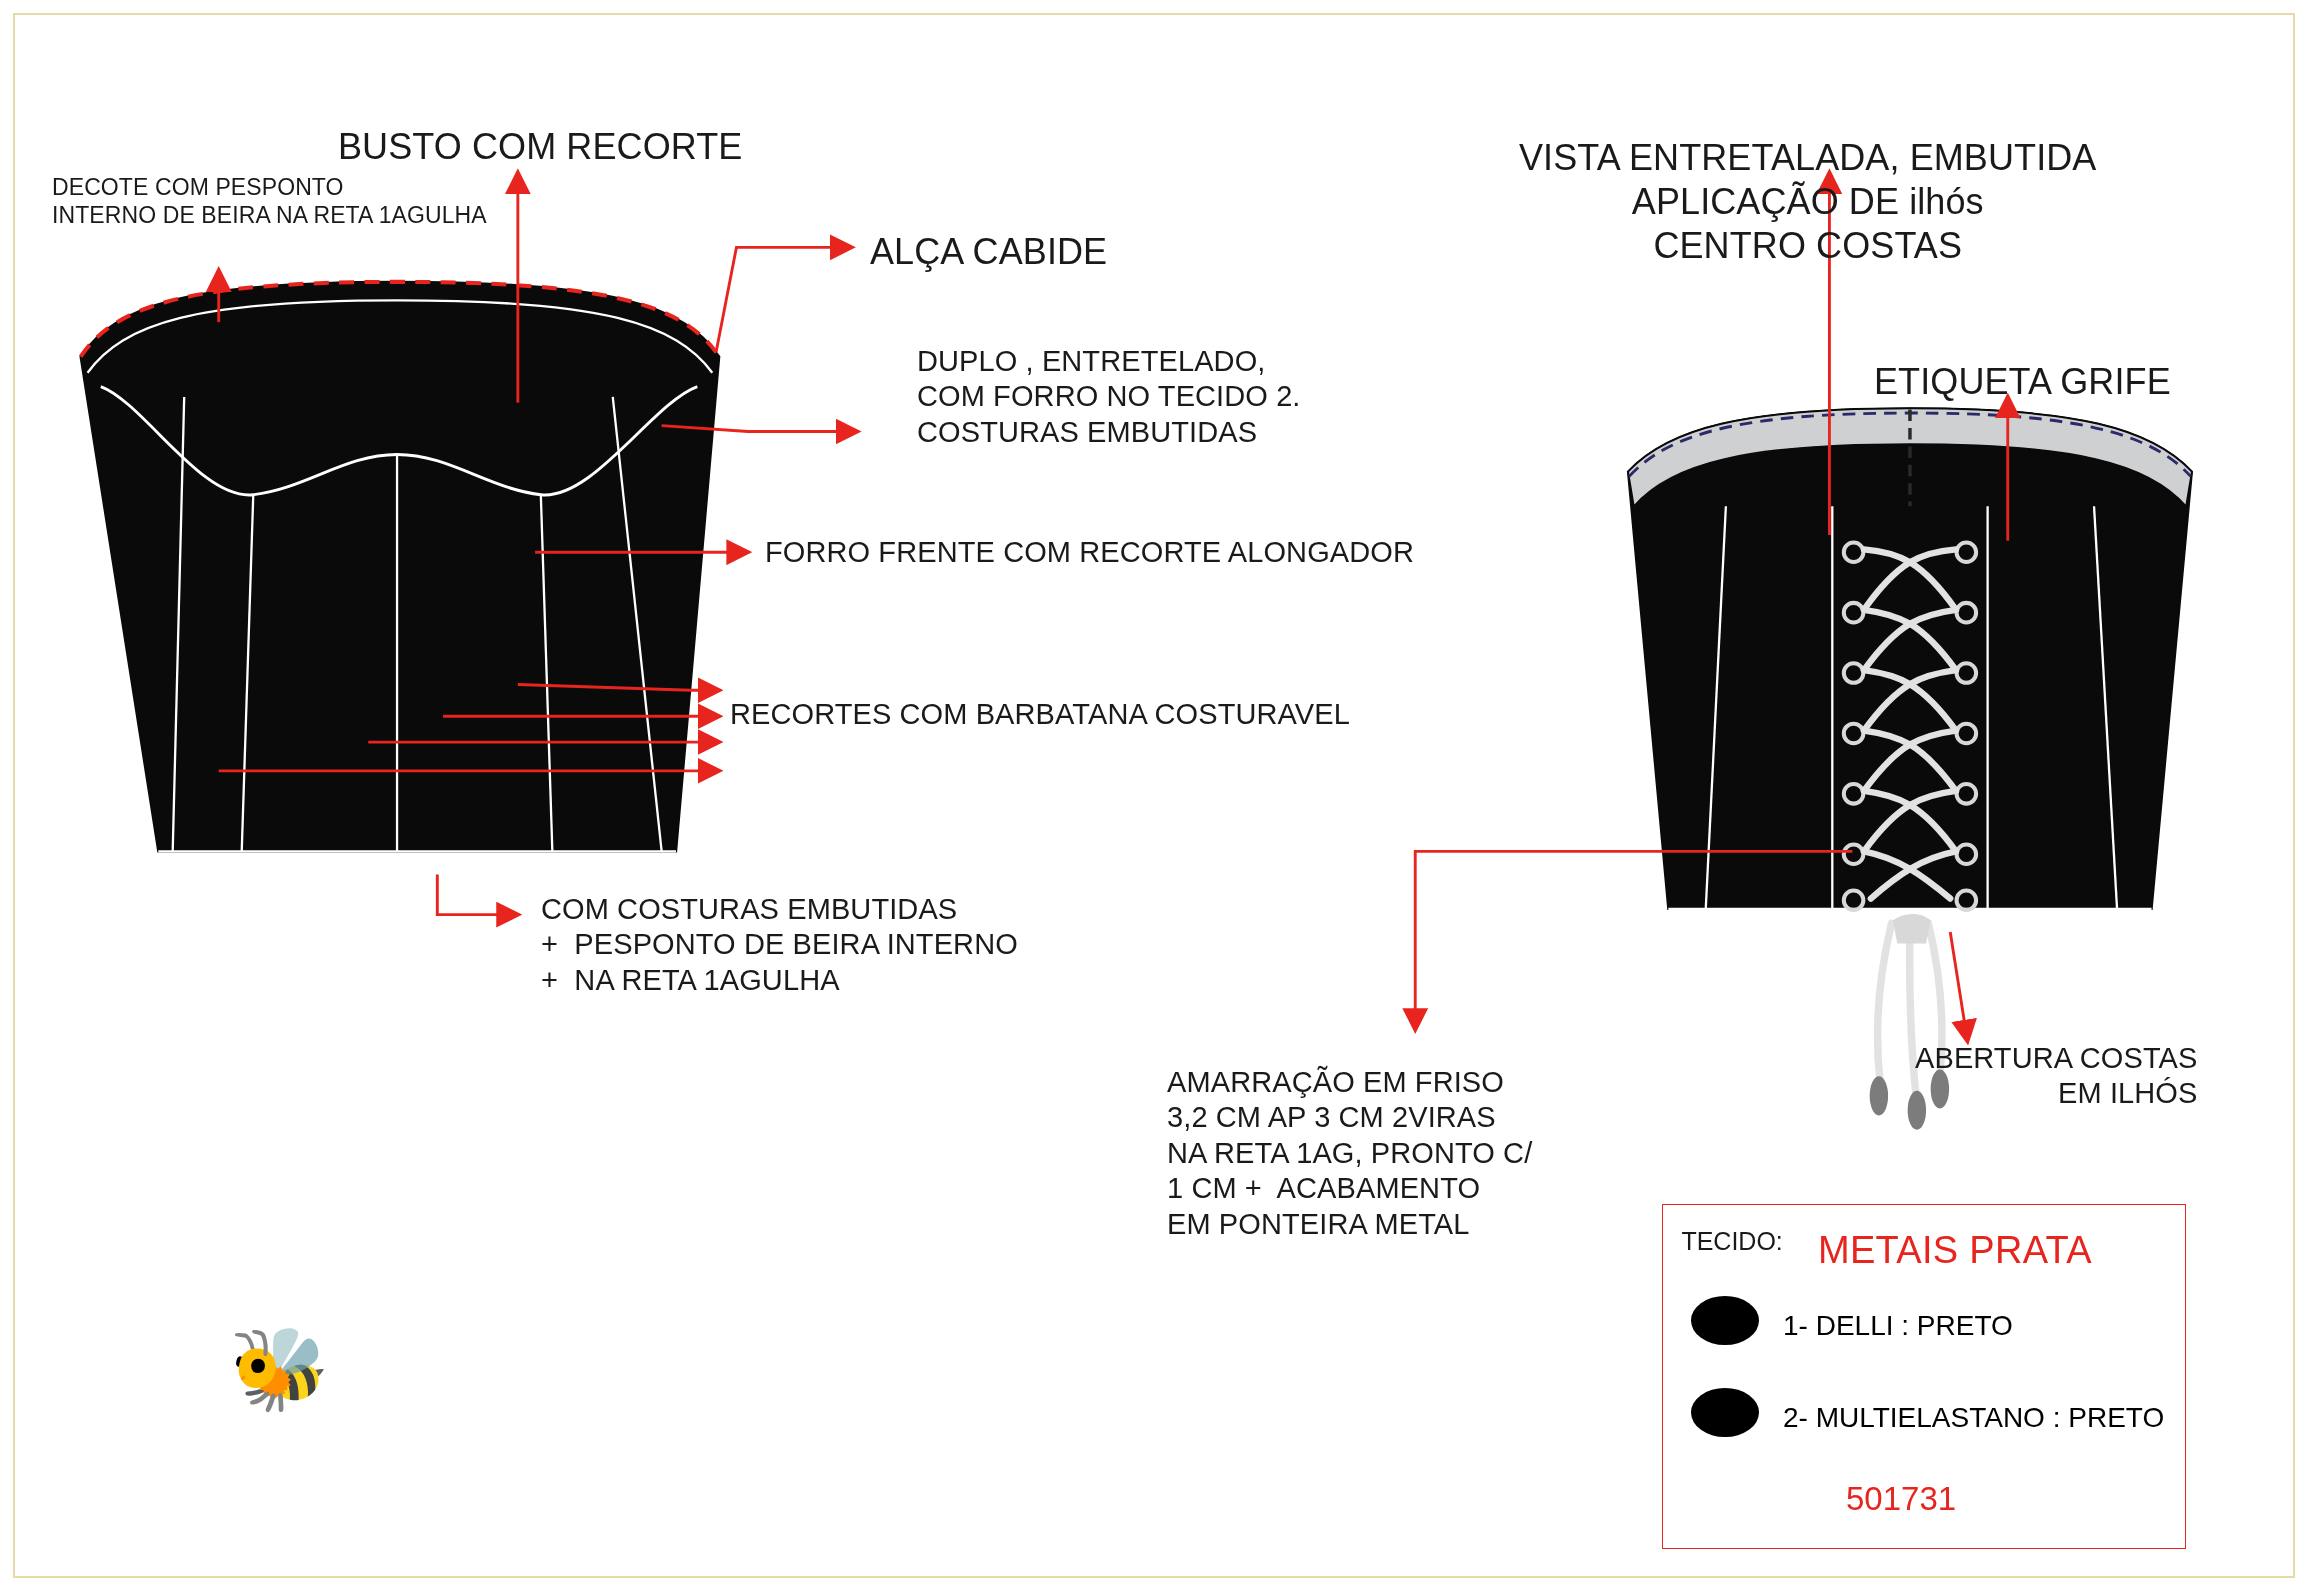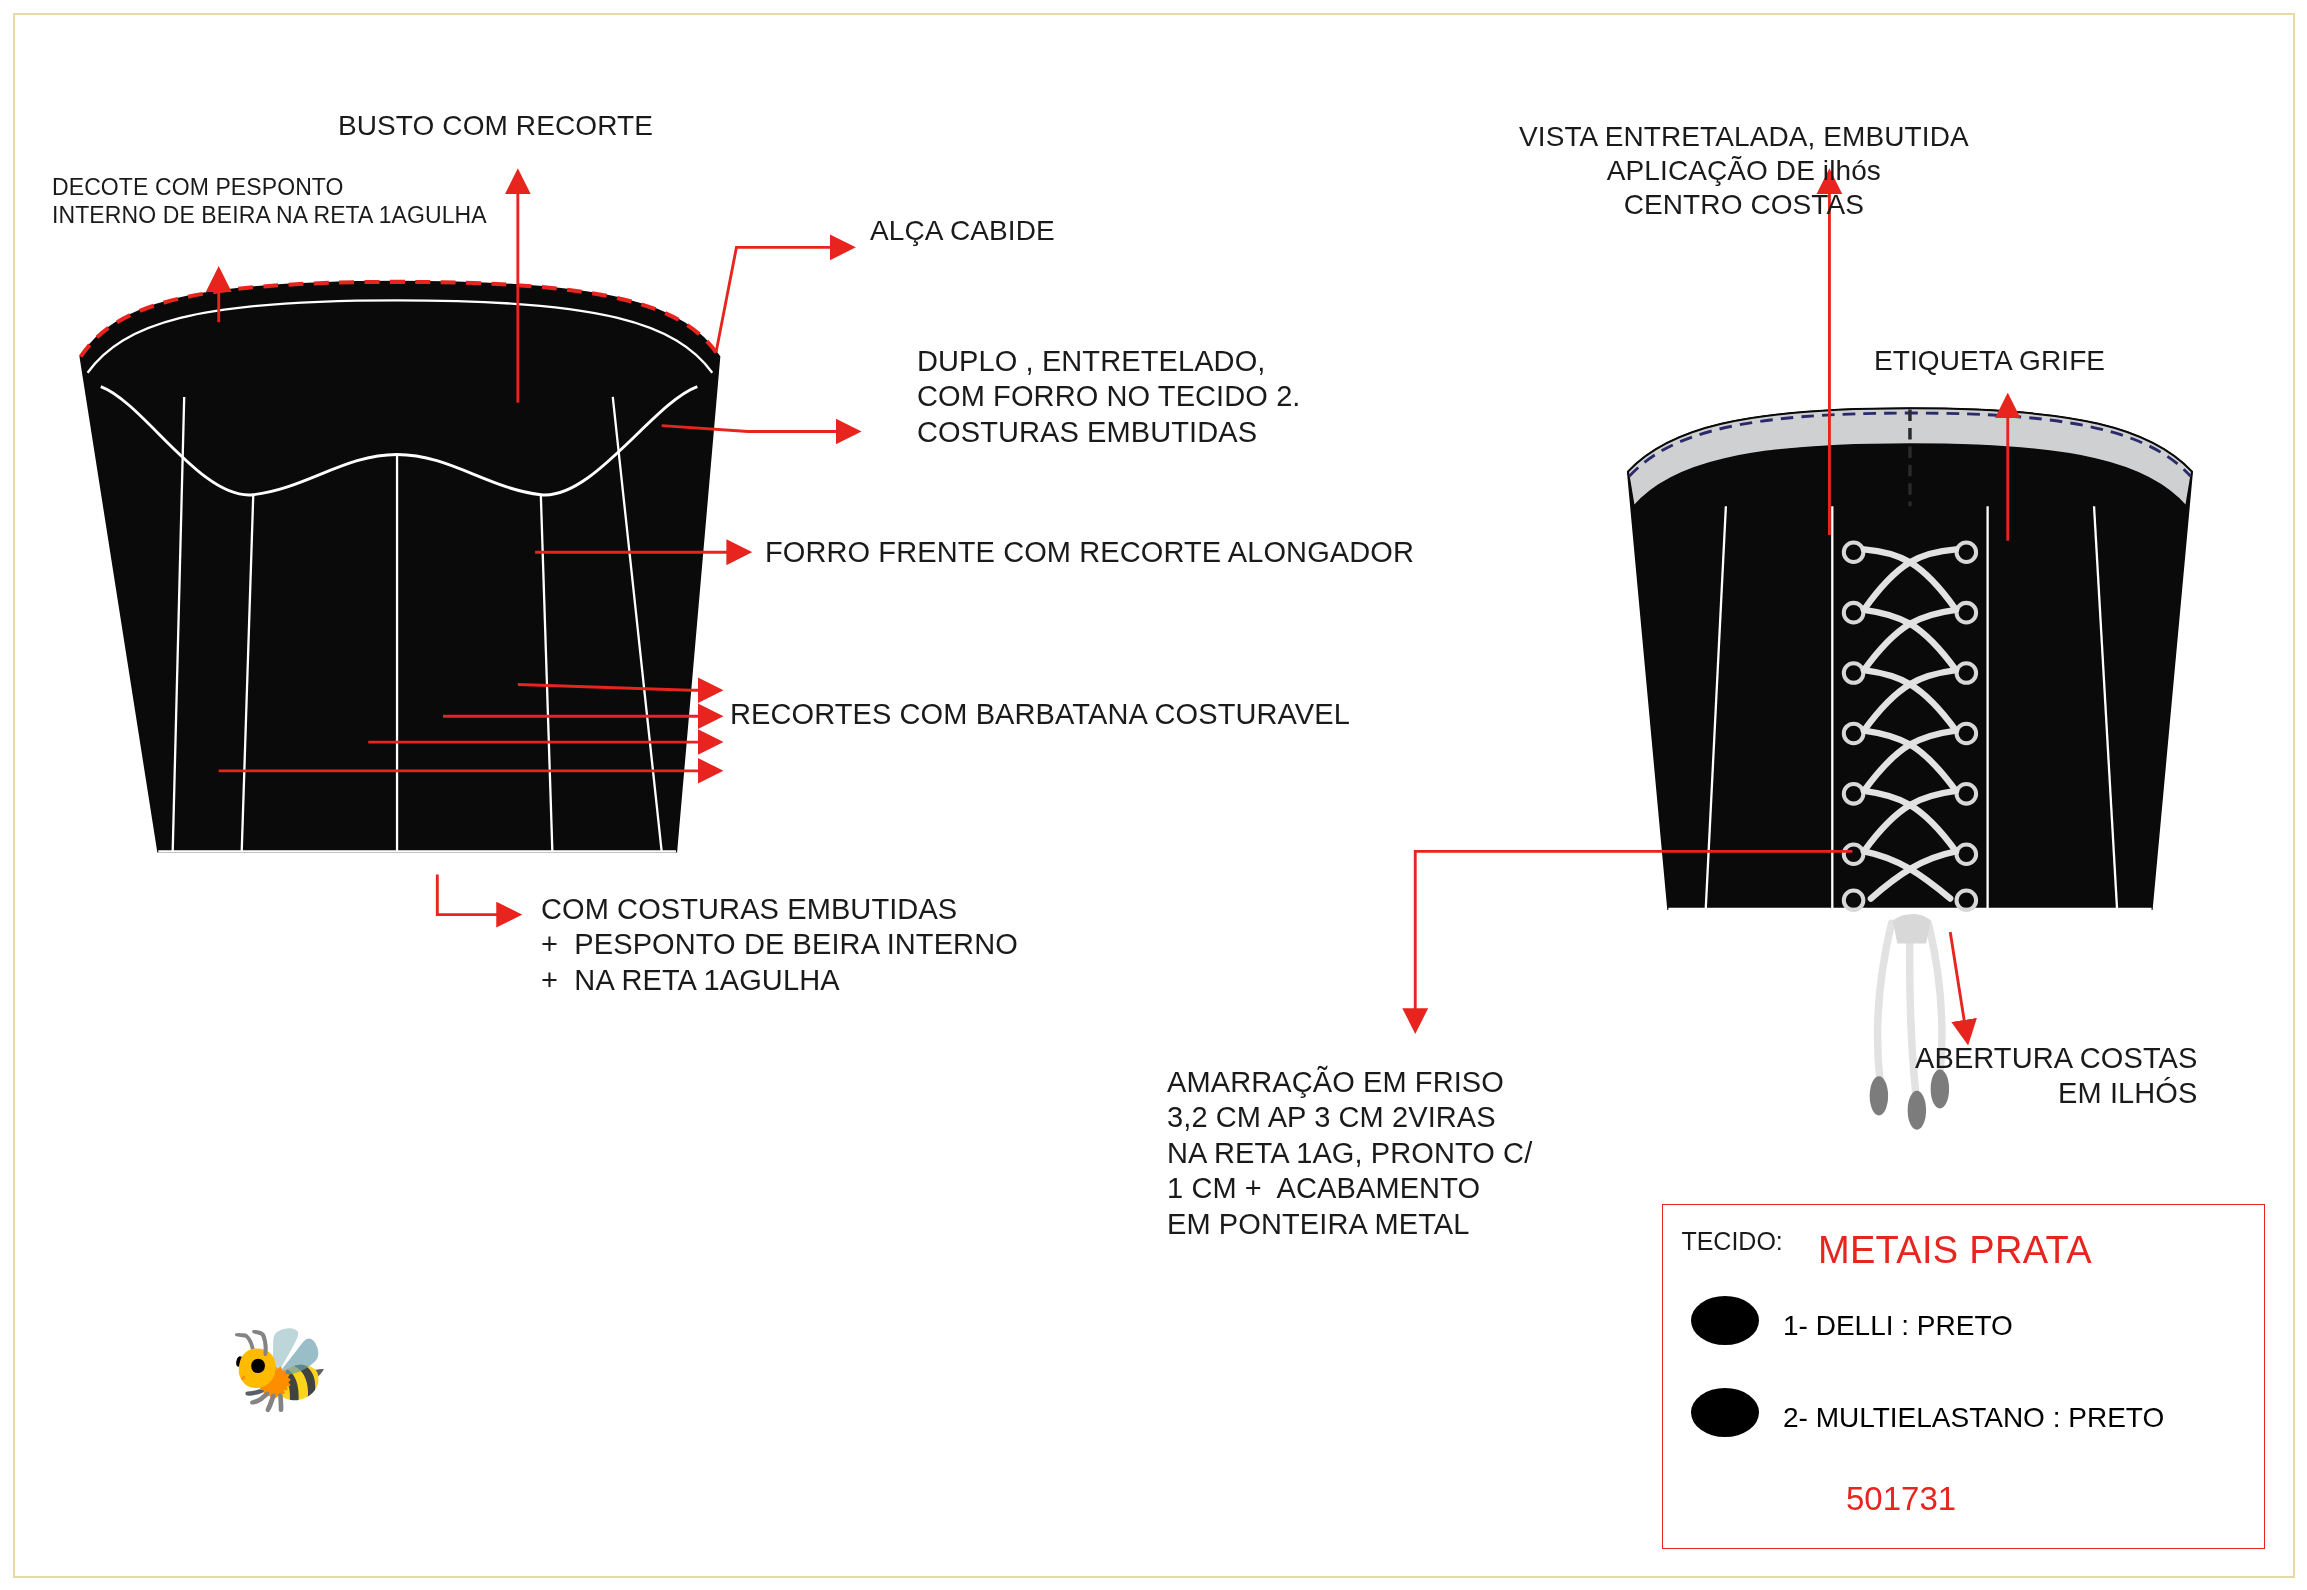--- a/index.html
+++ b/index.html
@@ -25,39 +25,39 @@
     box-sizing: border-box;
   }
   .txt {
     position: absolute;
     color: #1a1a1a;
     white-space: pre;
     line-height: 1.22;
     letter-spacing: 0.1px;
   }
   
-  .t-lg { font-size: 28px; }
+  .t-lg { font-size: 36px; margin-top: 16px; }
   .t-md { font-size: 29px; }
   .t-sm { font-size: 23px; }
 
   svg.overlay {
     position: absolute;
     left: 0;
     top: 0;
     width: 2307px;
     height: 1590px;
     pointer-events: none;
   }
 
   
   .legend {
     position: absolute;
     left: 1662px;
     top: 1204px;
-    width: 603px;
+    width: 524px;
     height: 345px;
     border: 1.7px solid #e8241e;
     box-sizing: border-box;
     background: #fff;
   }
   .legend .tecido {
     position: absolute;
     left: 18.4px;
     top: 22px;
     font-size: 25px;

